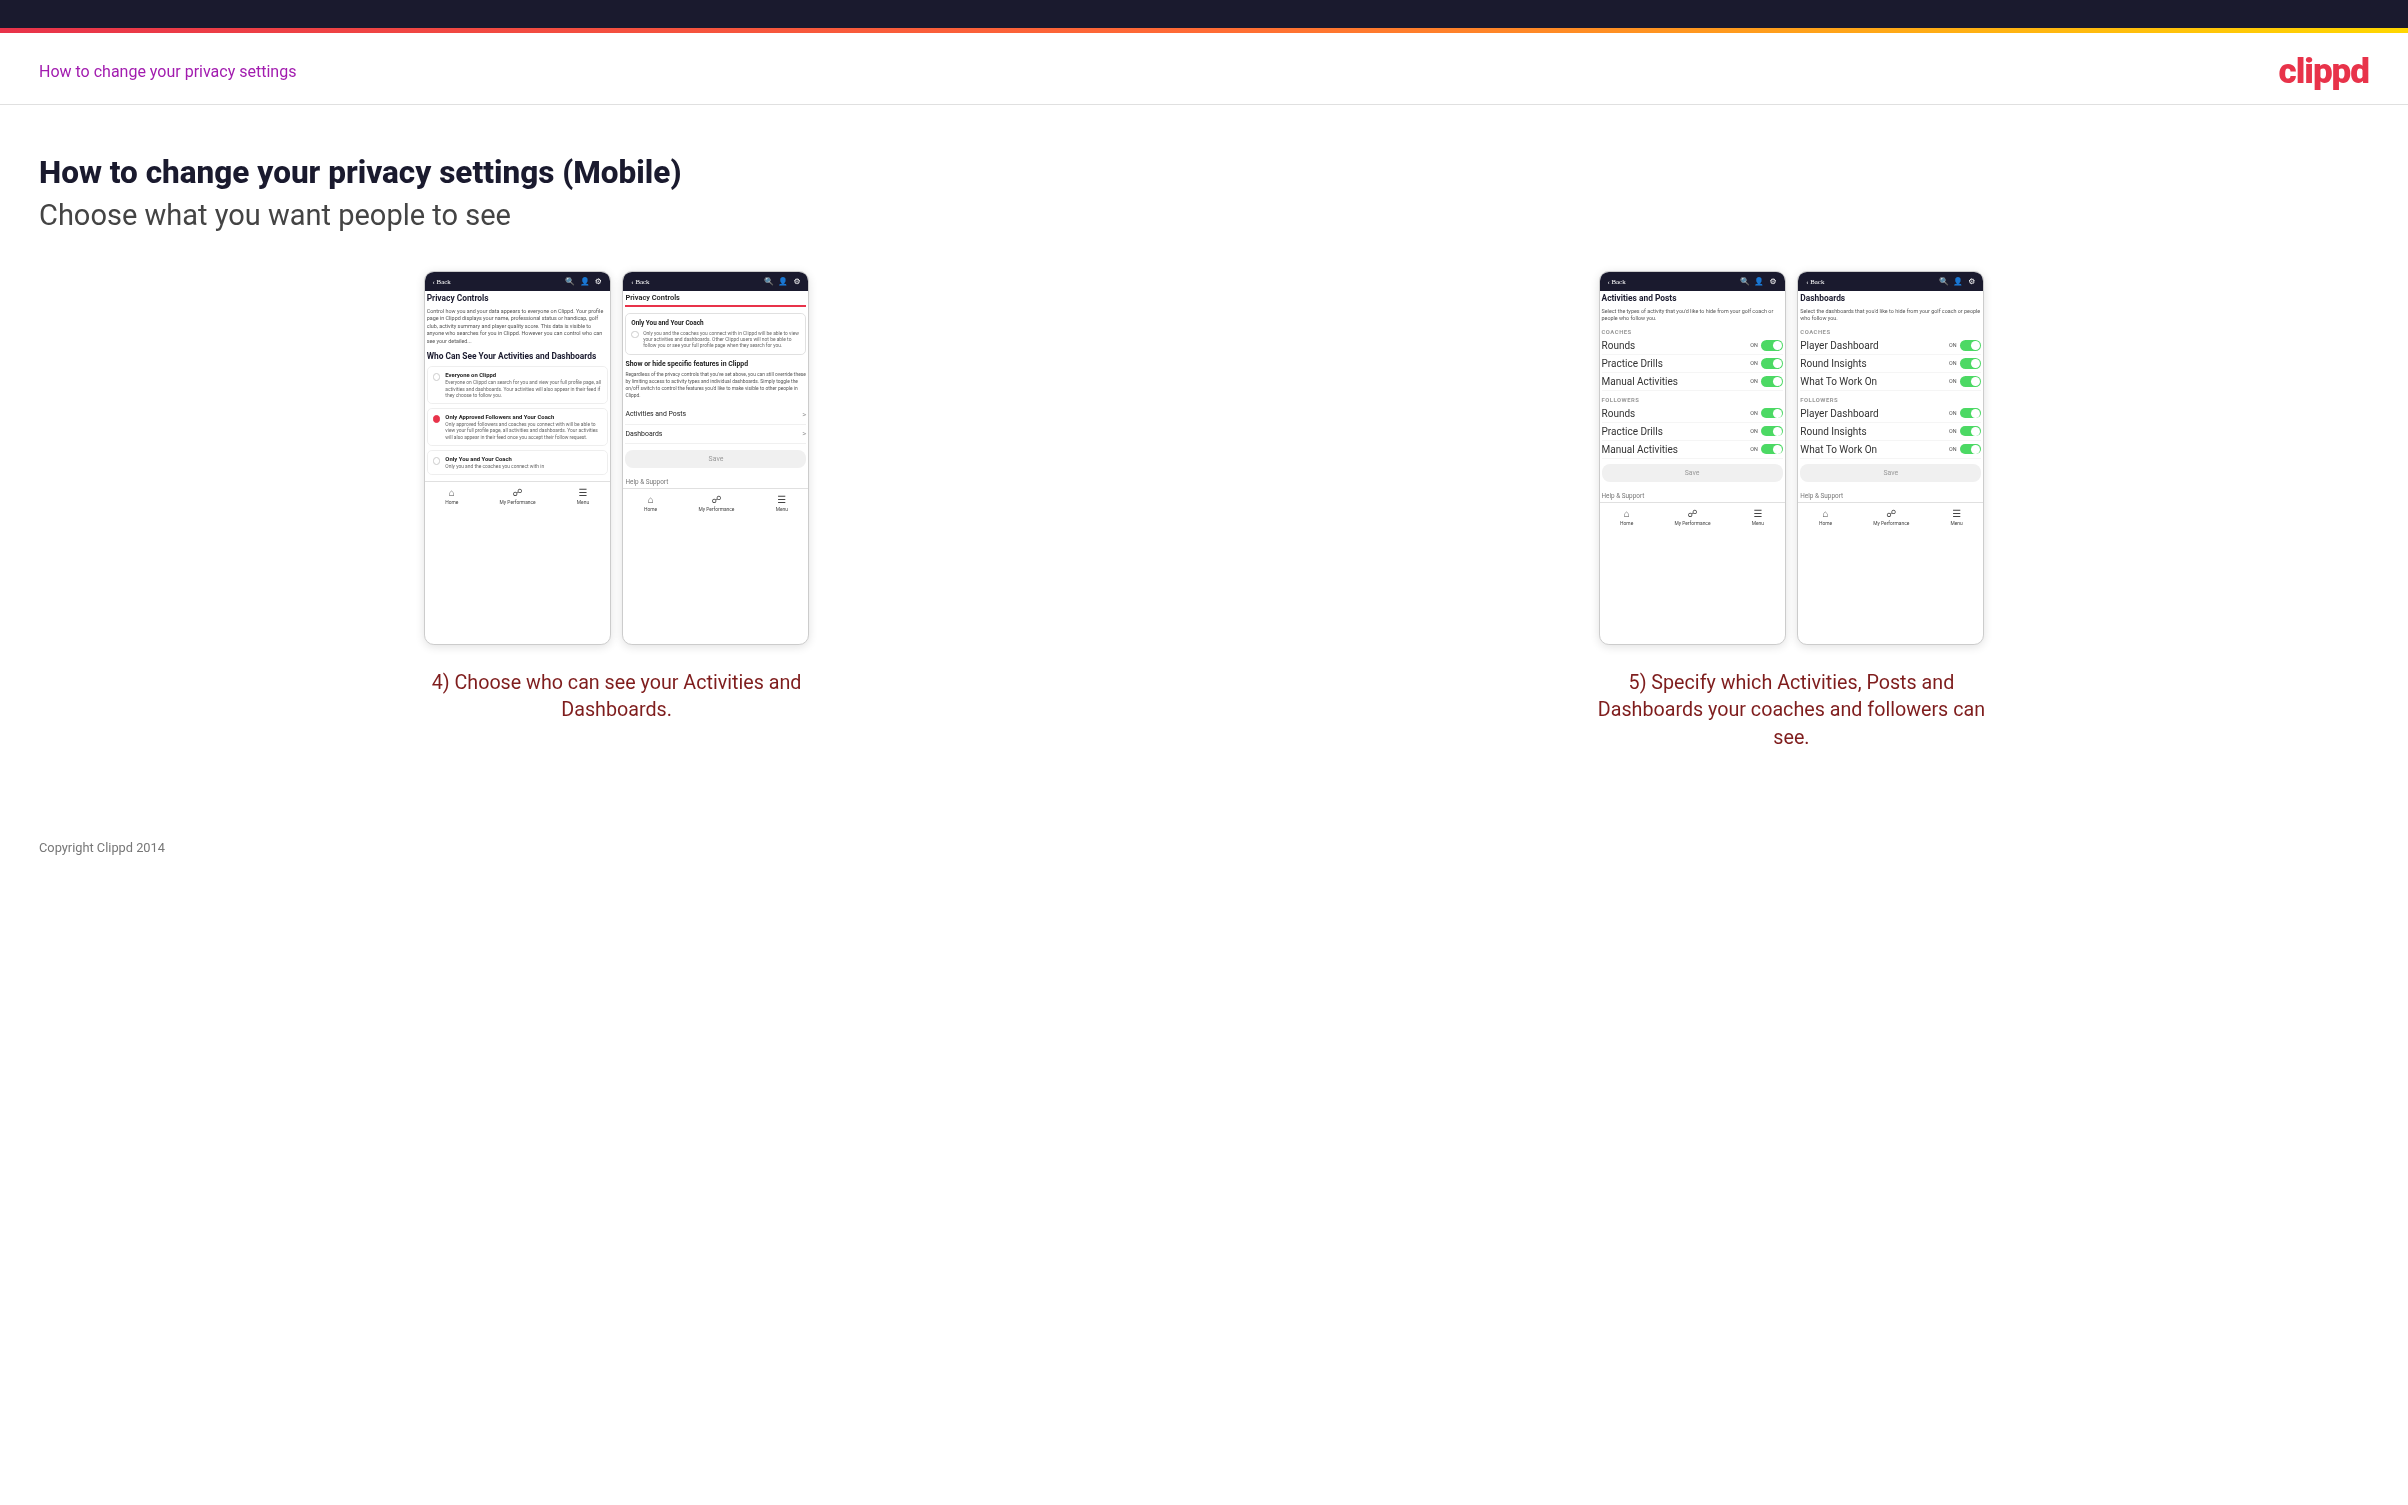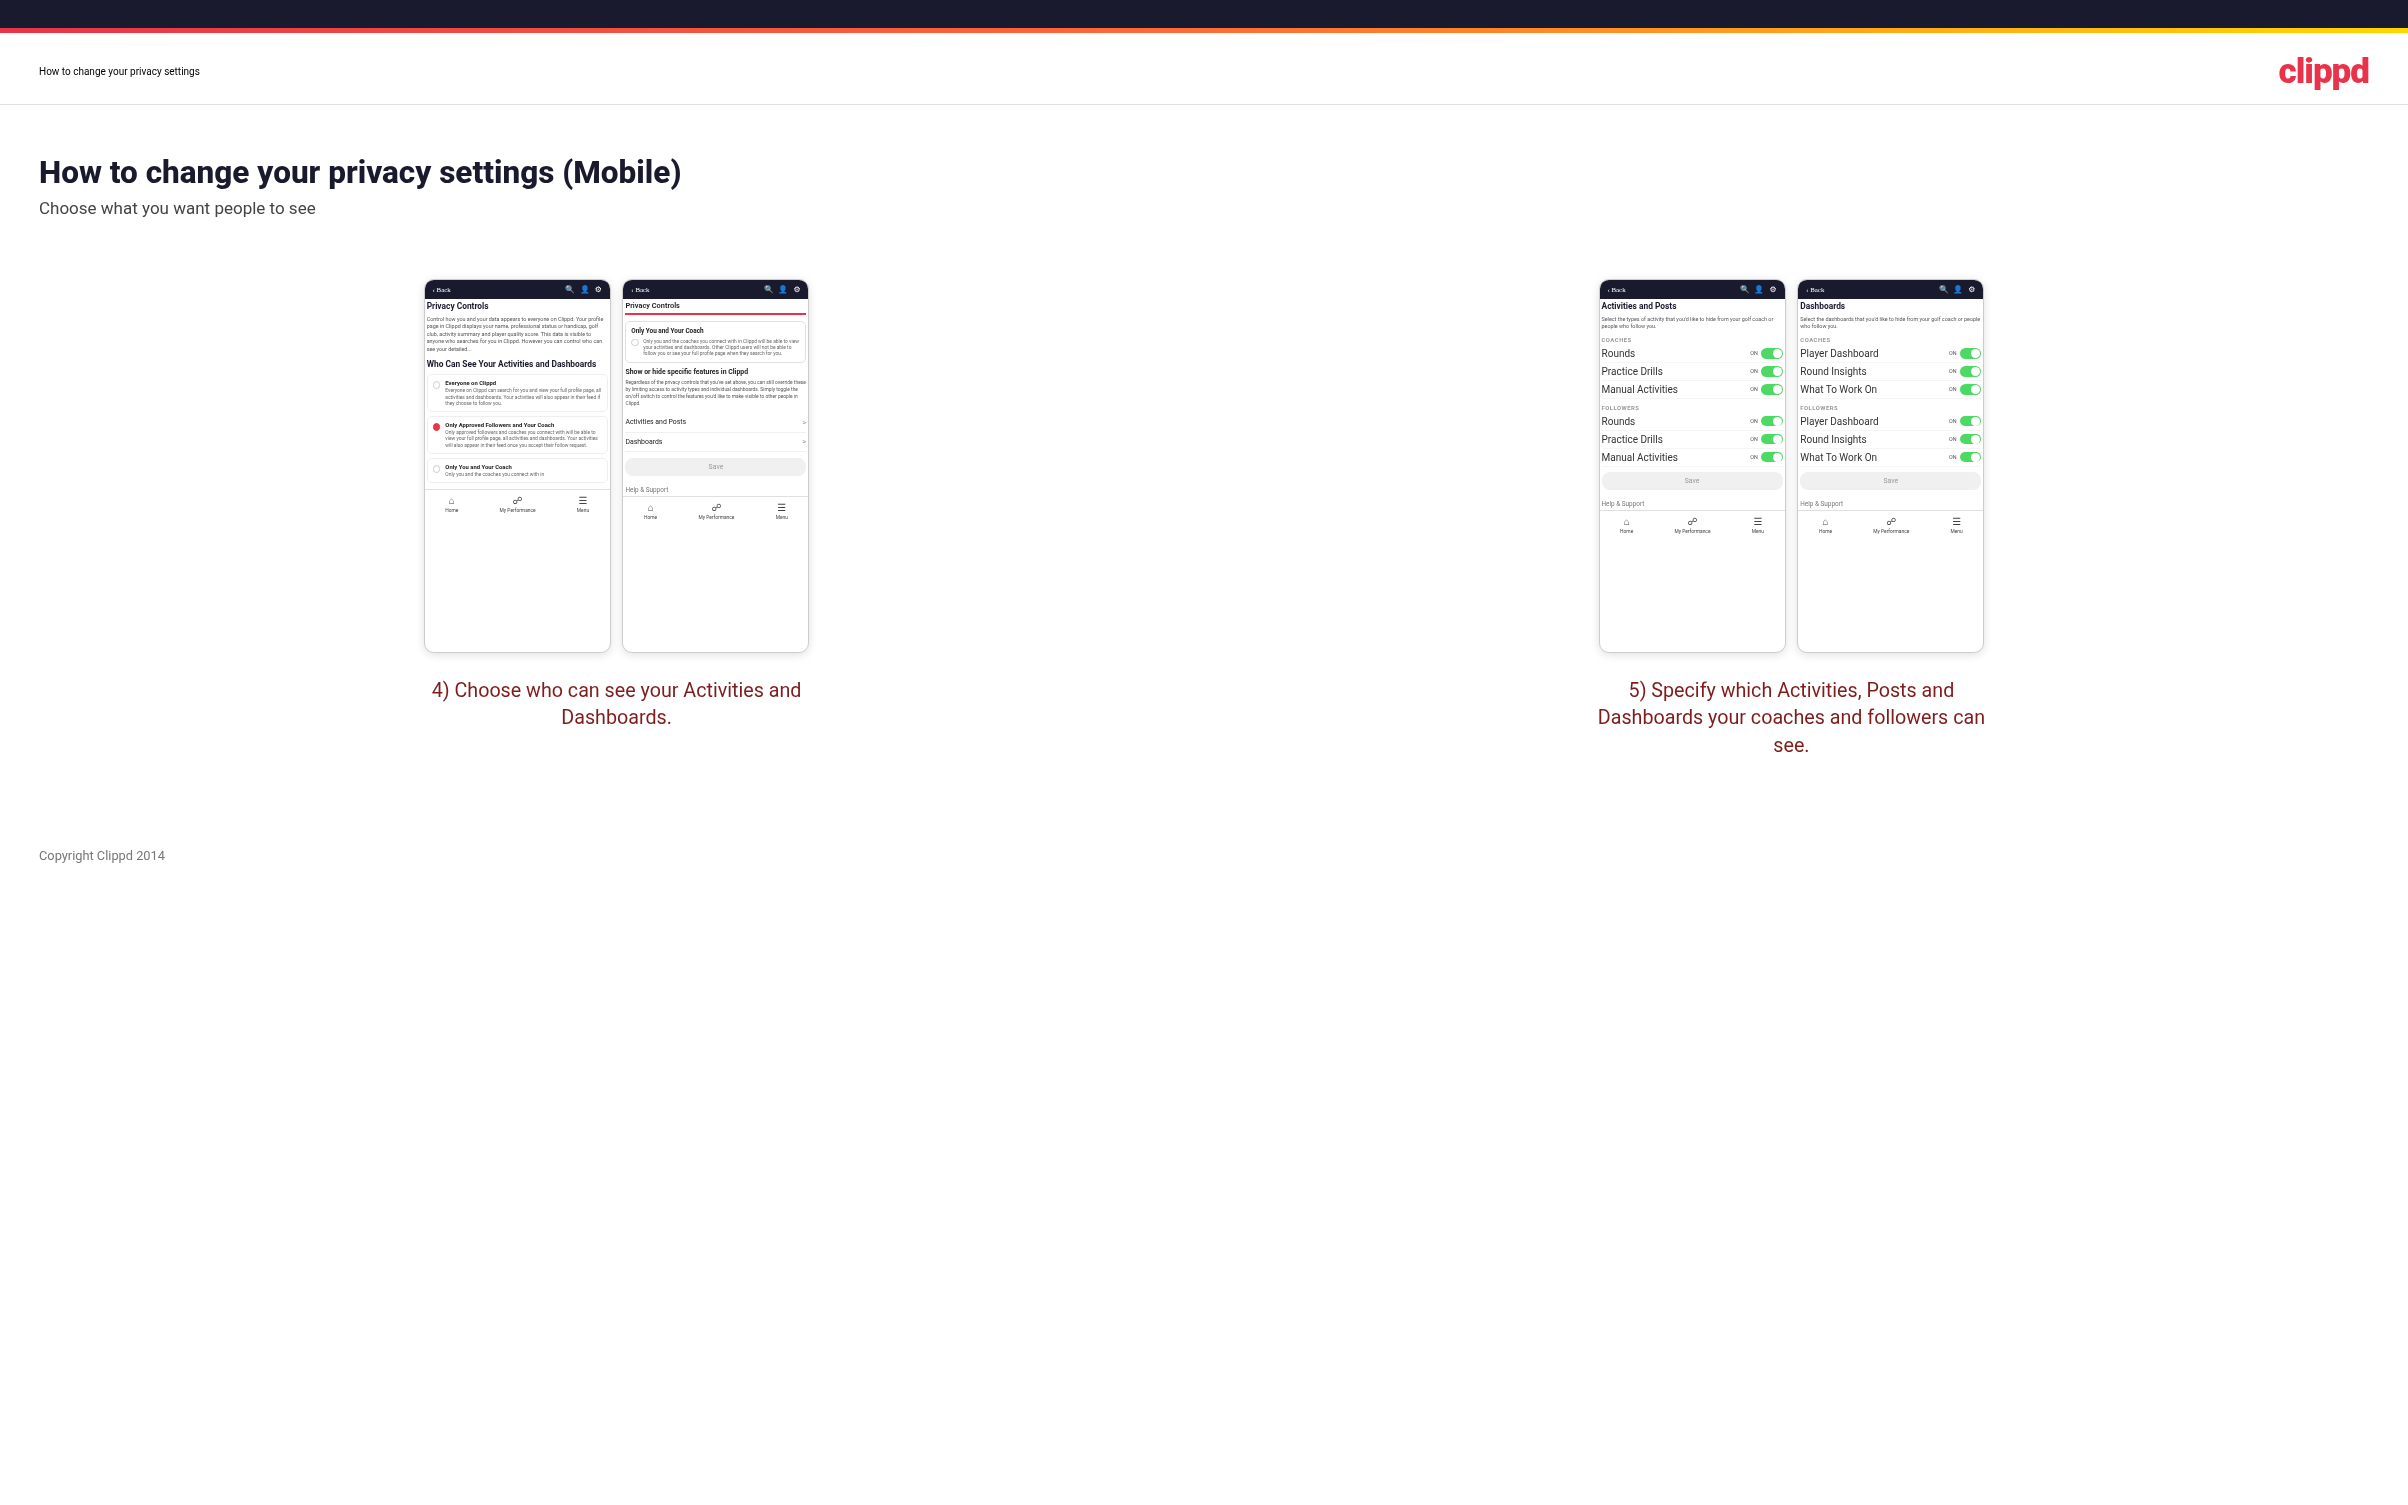--- a/index.html
+++ b/index.html
@@ -22,45 +22,45 @@
 
     
     .header {
       display: flex;
       align-items: center;
       justify-content: space-between;
       padding: 17.7px 39px 11.8px 39px;
       border-bottom: 1px solid #e0e0e0;
     }
     .header-title {
-      font-size: 10px;
-      color: #000000;
+      font-size: 16px;
+      color: #a21caf;
     }
     .logo {
       font-size: 35px;
       font-weight: 900;
       color: #e8334a;
       letter-spacing: -1px;
     }
 
     
     .main {
       padding: 49px 39px 39px 39px;
     }
 
     .page-heading {
       font-size: 31.5px;
       font-weight: 800;
       color: #1a1a2e;
       margin-bottom: 7px;
     }
     .page-subheading {
-      font-size: 17px;
+      font-size: 29px;
       color: #444;
-      margin-bottom: 61px;
+      margin-bottom: 39px;
     }
 
     
     .screenshots-row {
       display: flex;
       gap: 19.7px;
       align-items: flex-start;
       margin-bottom: 29.6px;
     }
 

